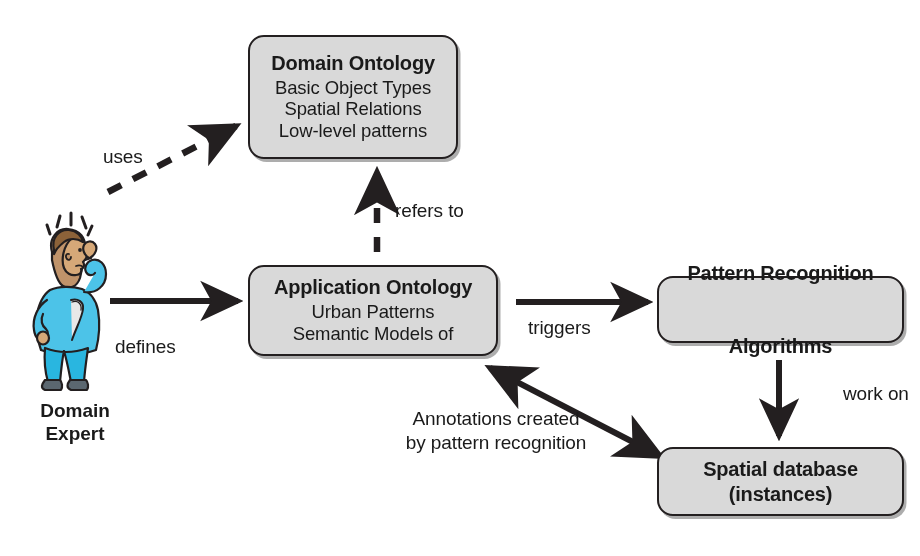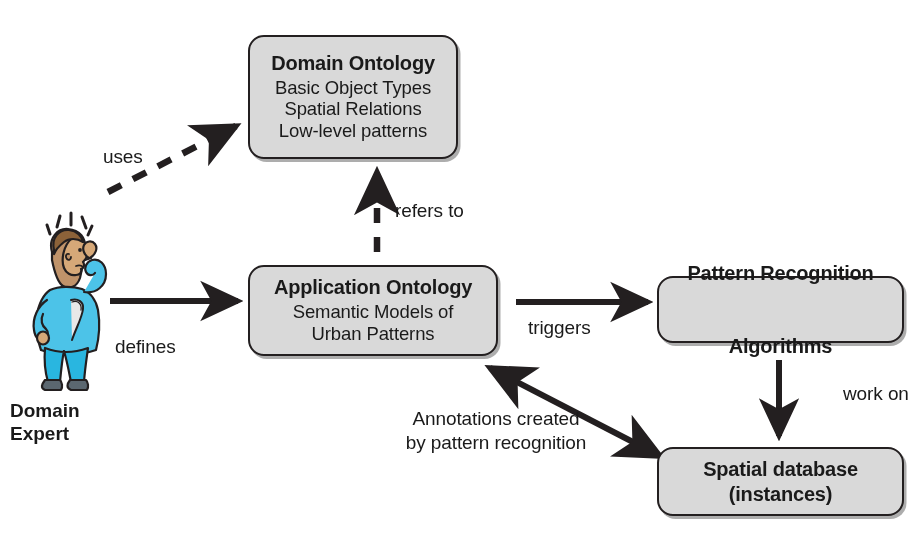--- a/index.html
+++ b/index.html
@@ -59,20 +59,21 @@
   .edge-label.multiline {
     white-space: normal;
     text-align: center;
     line-height: 1.28;
   }
   .caption {
     position: absolute;
     font-size: 19px;
     font-weight: bold;
     color: #1a1a1a;
+    text-align: center;
     line-height: 1.2;
   }
   svg.layer {
     position: absolute;
     left: 0;
     top: 0;
     width: 920px;
     height: 556px;
     pointer-events: none;
   }
@@ -193,22 +194,22 @@
 
   <div class="node" style="left:248px; top:35px; width:210px; height:124px;">
     <div class="title">Domain Ontology</div>
     <div class="line">Basic Object Types</div>
     <div class="line">Spatial Relations</div>
     <div class="line">Low-level patterns</div>
   </div>
 
   <div class="node" style="left:248px; top:265px; width:250px; height:91px;">
     <div class="title">Application Ontology</div>
+    <div class="line">Urban Patterns</div>
     <div class="line">Semantic Models of</div>
-    <div class="line">Urban Patterns</div>
   </div>
 
   <div class="node two-title" style="left:657px; top:276px; width:247px; height:67px;gap:48px;">
     <div class="title">Pattern Recognition</div>
     <div class="title">Algorithms</div>
   </div>
 
   <div class="node two-title" style="left:657px; top:447px; width:247px; height:69px;">
     <div class="title">Spatial database</div>
     <div class="title">(instances)</div>

